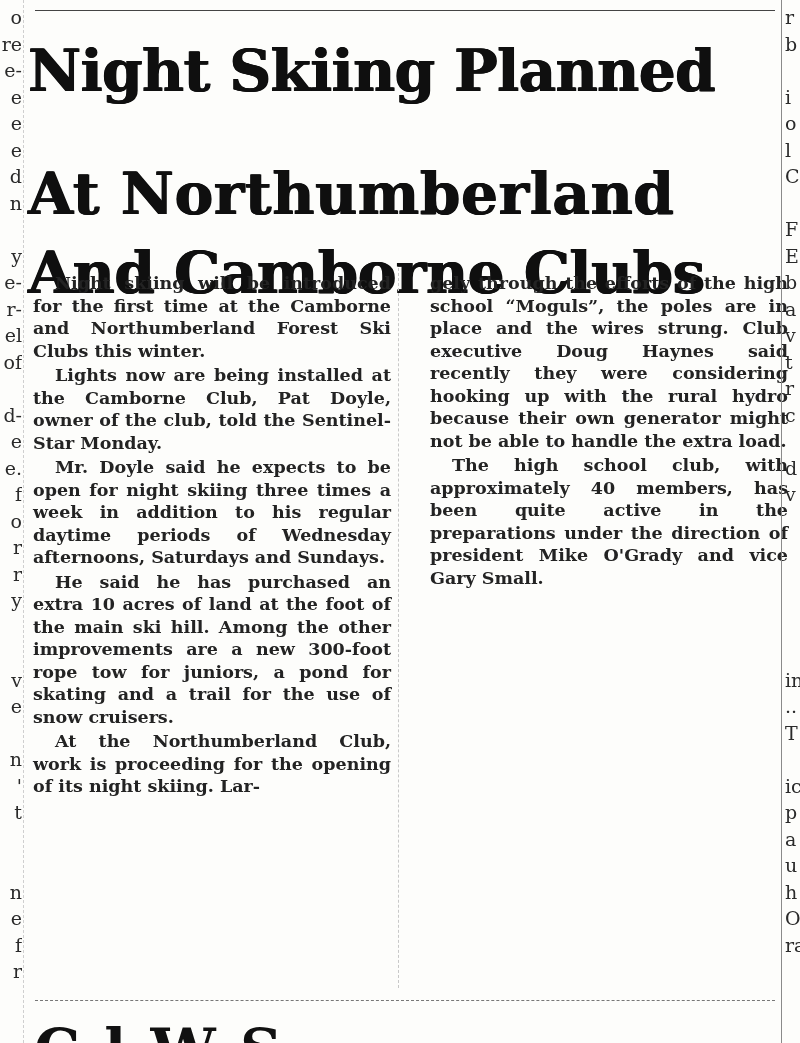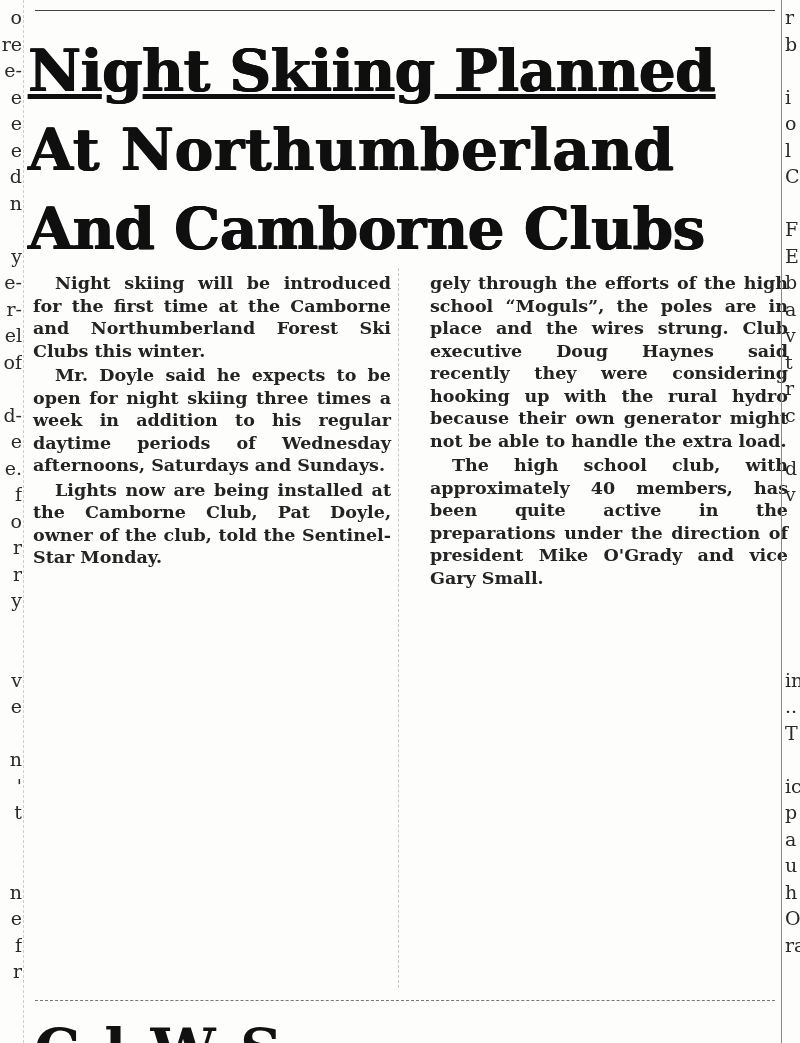--- a/index.html
+++ b/index.html
@@ -31,22 +31,22 @@
   .hrule-bottom { top: 1000px; border-top: 1.5px dashed #777; }
 
   .headline {
     position: absolute; left: 28px; top: 32px; width: 748px;
     font-family: "DejaVu Serif", "Liberation Serif", serif;
     font-weight: 900; font-size: 58px; line-height: 79px;
     color: #0f0f0f; letter-spacing: -1.2px;
     text-shadow: 0.8px 0 0 #0f0f0f, -0.4px 0 0 #0f0f0f;
   }
   .headline div { white-space: nowrap; }
-  .headline .l1 { letter-spacing: -0.6px; text-decoration: underline; }
-  .headline .l2 { letter-spacing: 0.6px; }
+  .headline .l1 { letter-spacing: -0.6px; }
+  .headline .l2 { letter-spacing: 0.6px; margin-top: 44px; }
   .headline .l3 { letter-spacing: -0.5px; }
 
   .article-col {
     position: absolute; top: 272px; width: 358px;
     font-size: 17.5px; line-height: 22.5px; color: #232323;
     text-align: justify;
   }
   .col-a { left: 33px; }
   .col-b { left: 430px; }
   .article-col p { margin: 0 0 2px 0; text-indent: 22px; font-weight: bold; }
@@ -103,22 +103,24 @@
 <div class="hrule hrule-top"></div>
 
 <div class="headline">
   <div class="l1">Night Skiing Planned</div>
   <div class="l2">At Northumberland</div>
   <div class="l3">And Camborne Clubs</div>
 </div>
 
 <div class="article-col col-a">
   <p>Night skiing will be introduced for the first time at the Camborne and Northumberland Forest Ski Clubs this winter.</p>
+  <p>Lights now are being installed at the Camborne Club, Pat Doyle, owner of the club, told the Sentinel-Star Monday.</p>
   <p>Mr. Doyle said he expects to be open for night skiing three times a week in addition to his regular daytime periods of Wednesday afternoons, Saturdays and Sundays.</p>
-  <p>Lights now are being installed at the Camborne Club, Pat Doyle, owner of the club, told the Sentinel-Star Monday.</p>
+  <p>He said he has purchased an extra 10 acres of land at the foot of the main ski hill. Among the other improvements are a new 300-foot rope tow for juniors, a pond for skating and a trail for the use of snow cruisers.</p>
+  <p>At the Northumberland Club, work is proceeding for the opening of its night skiing. Lar-</p>
 </div>
 
 <div class="vrule vrule-mid"></div>
 
 <div class="article-col col-b">
   <p class="cont">gely through the efforts of the high school “Moguls”, the poles are in place and the wires strung. Club executive Doug Haynes said recently they were considering hooking up with the rural hydro because their own generator might not be able to handle the extra load.</p>
   <p>The high school club, with approximately 40 members, has been quite active in the preparations under the direction of president Mike O'Grady and vice Gary Small.</p>
 </div>
 
 <div class="vrule vrule-right"></div>

